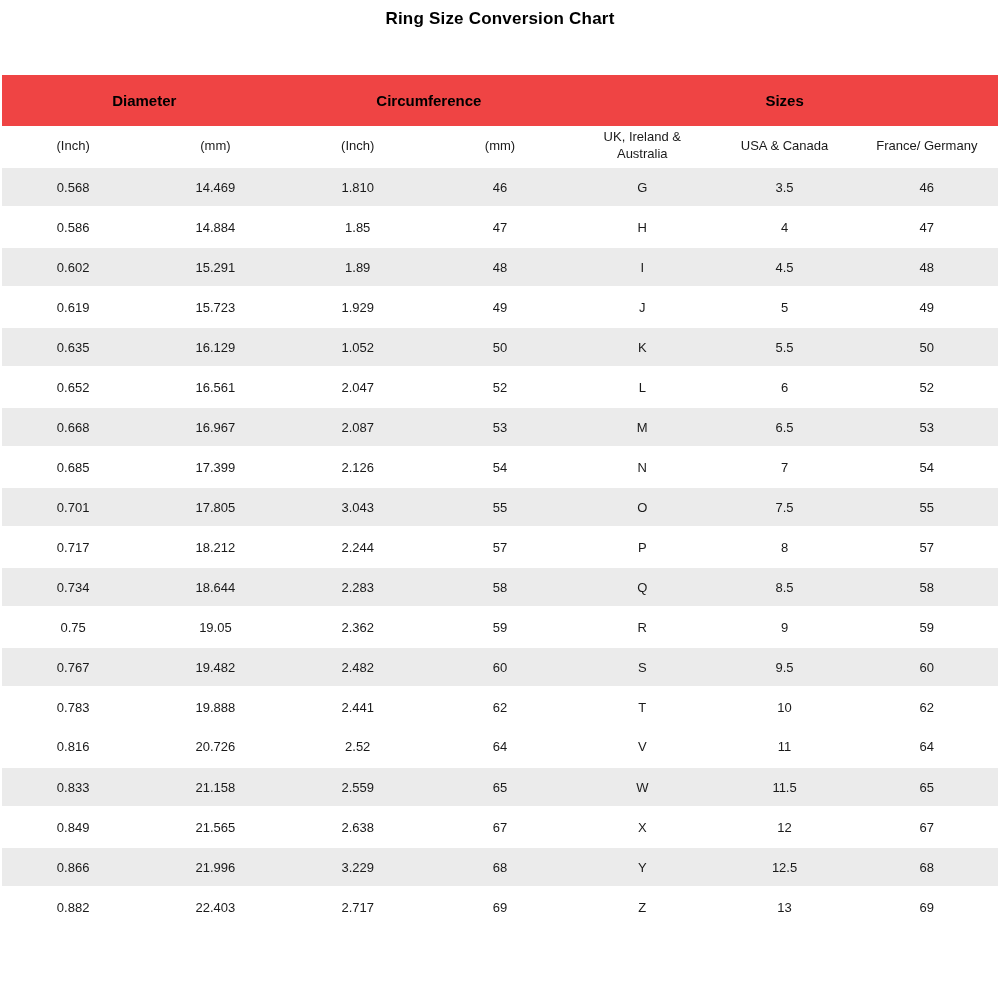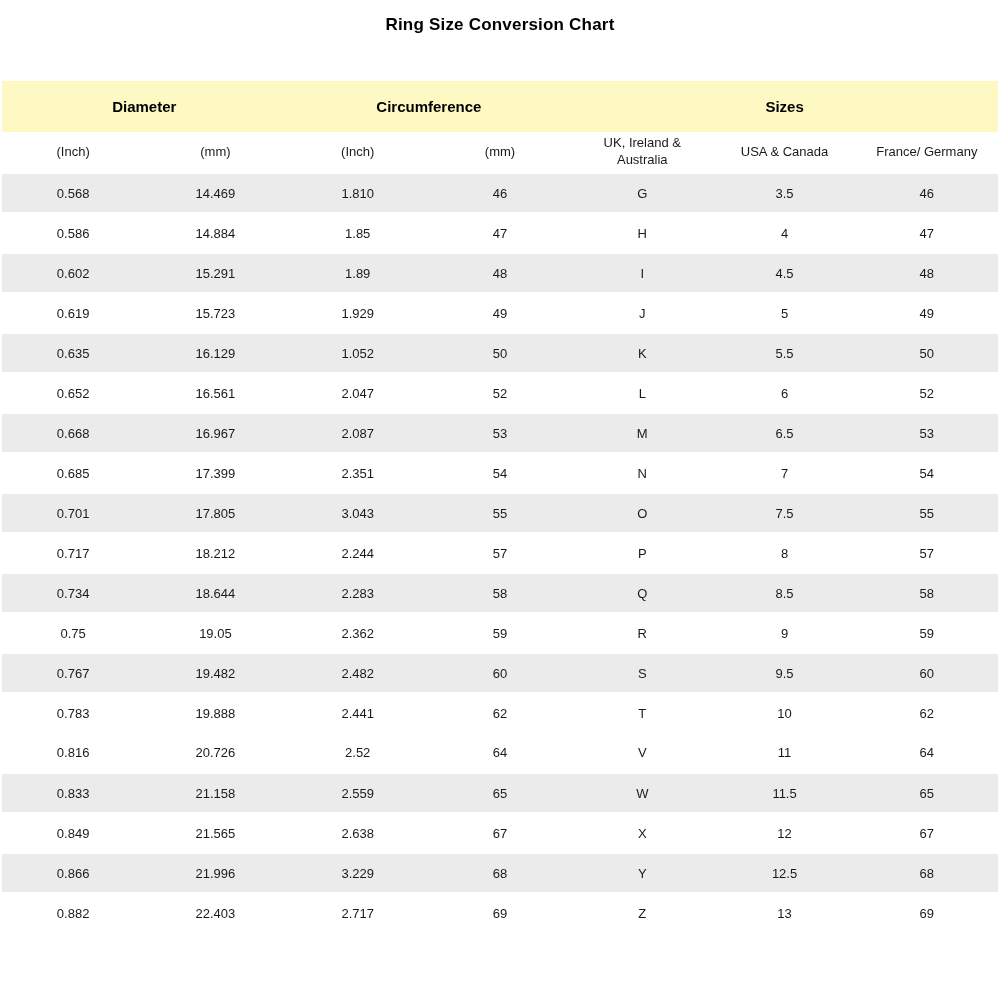--- a/index.html
+++ b/index.html
@@ -8,42 +8,42 @@
     padding: 0;
     width: 1000px;
     height: 1000px;
     background: #ffffff;
     font-family: "Liberation Sans", sans-serif;
     color: #1a1a1a;
   }
   .page { width: 1000px; height: 1000px; overflow: hidden; }
   h1.page-title {
     margin: 0;
-    padding-top: 15px;
+    padding-top: 9px;
     text-align: center;
     font-size: 17px;
     line-height: 20px;
     font-weight: bold;
     color: #000000;
     letter-spacing: 0.2px;
   }
   table.ring-table {
     width: 996px;
     margin: 46px auto 0 auto;
     border-collapse: collapse;
     table-layout: fixed;
   }
   table.ring-table th, table.ring-table td {
     text-align: center;
     vertical-align: middle;
     padding: 0 8px;
   }
   tr.group-row { height: 51px; }
   th.group-th {
-    background: #fef9c3;
+    background: #ef4444;
     font-size: 15px;
     font-weight: bold;
     color: #000000;
   }
   tr.colhead-row { height: 41px; background: #ffffff; }
   th.col-th {
     font-size: 13px;
     font-weight: normal;
     color: #1a1a1a;
     line-height: 1.3;
@@ -142,21 +142,21 @@
           <td>16.967</td>
           <td>2.087</td>
           <td>53</td>
           <td>M</td>
           <td>6.5</td>
           <td>53</td>
         </tr>
         <tr>
           <td>0.685</td>
           <td>17.399</td>
-          <td>2.351</td>
+          <td>2.126</td>
           <td>54</td>
           <td>N</td>
           <td>7</td>
           <td>54</td>
         </tr>
         <tr class="striped">
           <td>0.701</td>
           <td>17.805</td>
           <td>3.043</td>
           <td>55</td>

